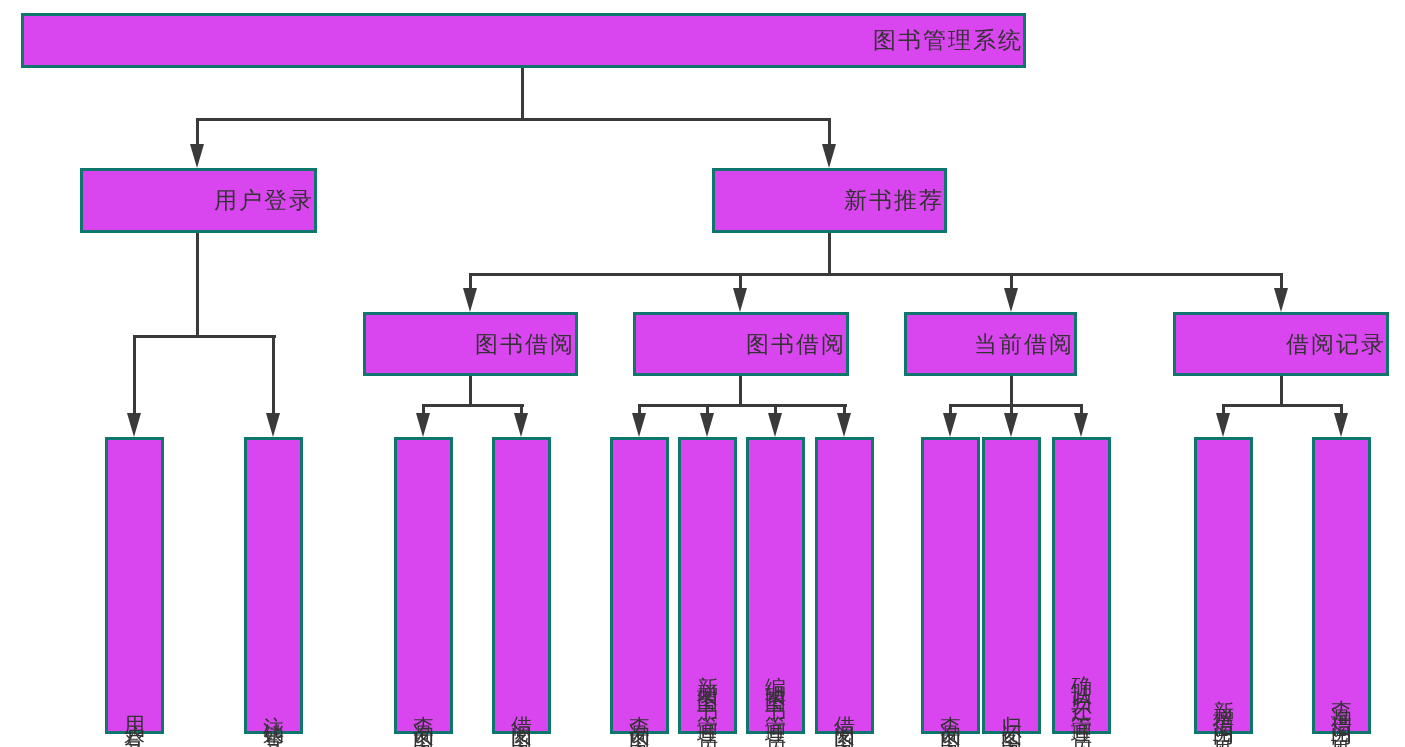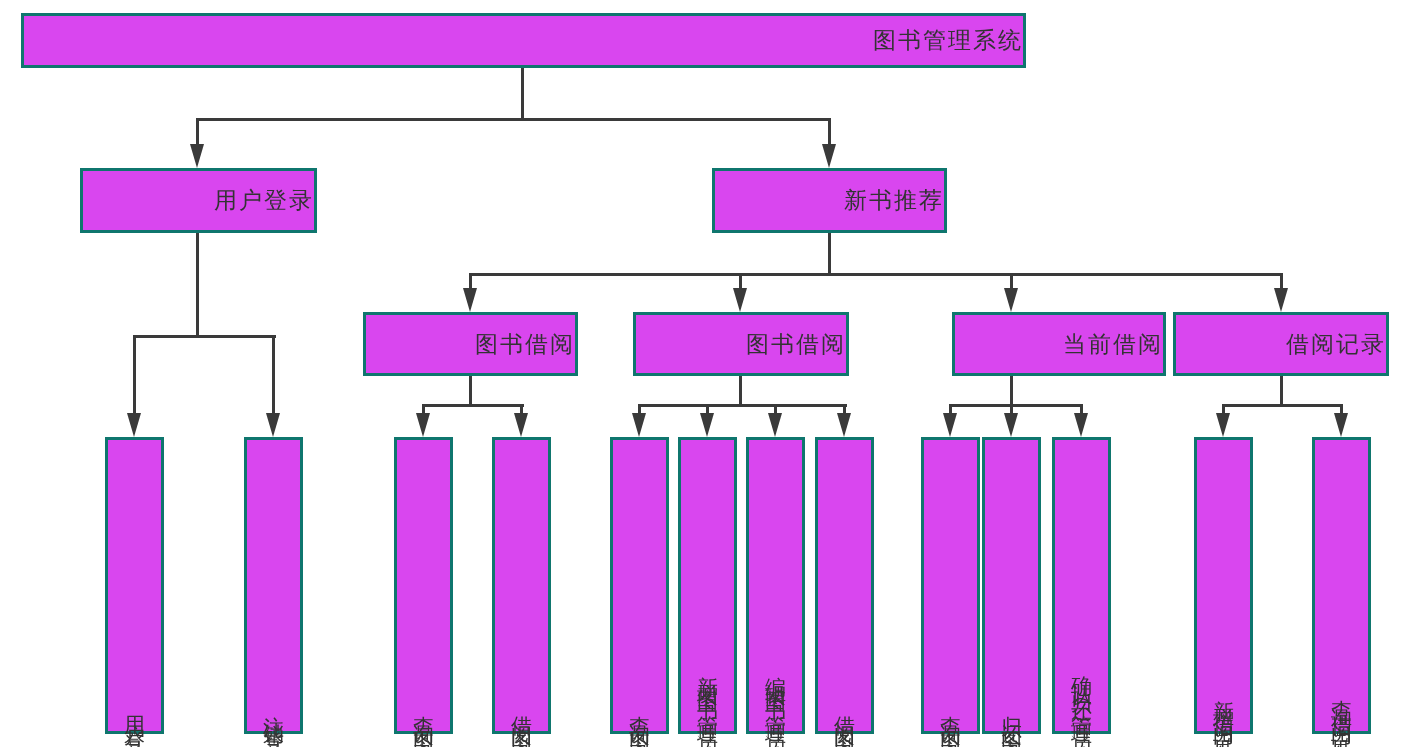--- a/index.html
+++ b/index.html
@@ -101,21 +101,21 @@
   <div class="box" style="left:712px; top:168px; width:235px; height:65px;">
     <span>新书推荐</span>
   </div>
 
   <div class="box" style="left:363px; top:312px; width:215px; height:64px;">
     <span>图书借阅</span>
   </div>
   <div class="box" style="left:633px; top:312px; width:216px; height:64px;">
     <span>图书借阅</span>
   </div>
-  <div class="box" style="left:904px; top:312px; width:214px; height:64px;margin-left:48px;">
+  <div class="box" style="left:904px; top:312px; width:173px; height:64px;">
     <span>当前借阅</span>
   </div>
   <div class="box" style="left:1173px; top:312px; width:216px; height:64px;">
     <span>借阅记录</span>
   </div>
 
   <div class="vbox" style="left:105px; top:437px; width:59px; height:297px;">
     <span>用户登录</span>
   </div>
   <div class="vbox" style="left:244px; top:437px; width:59px; height:297px;">

